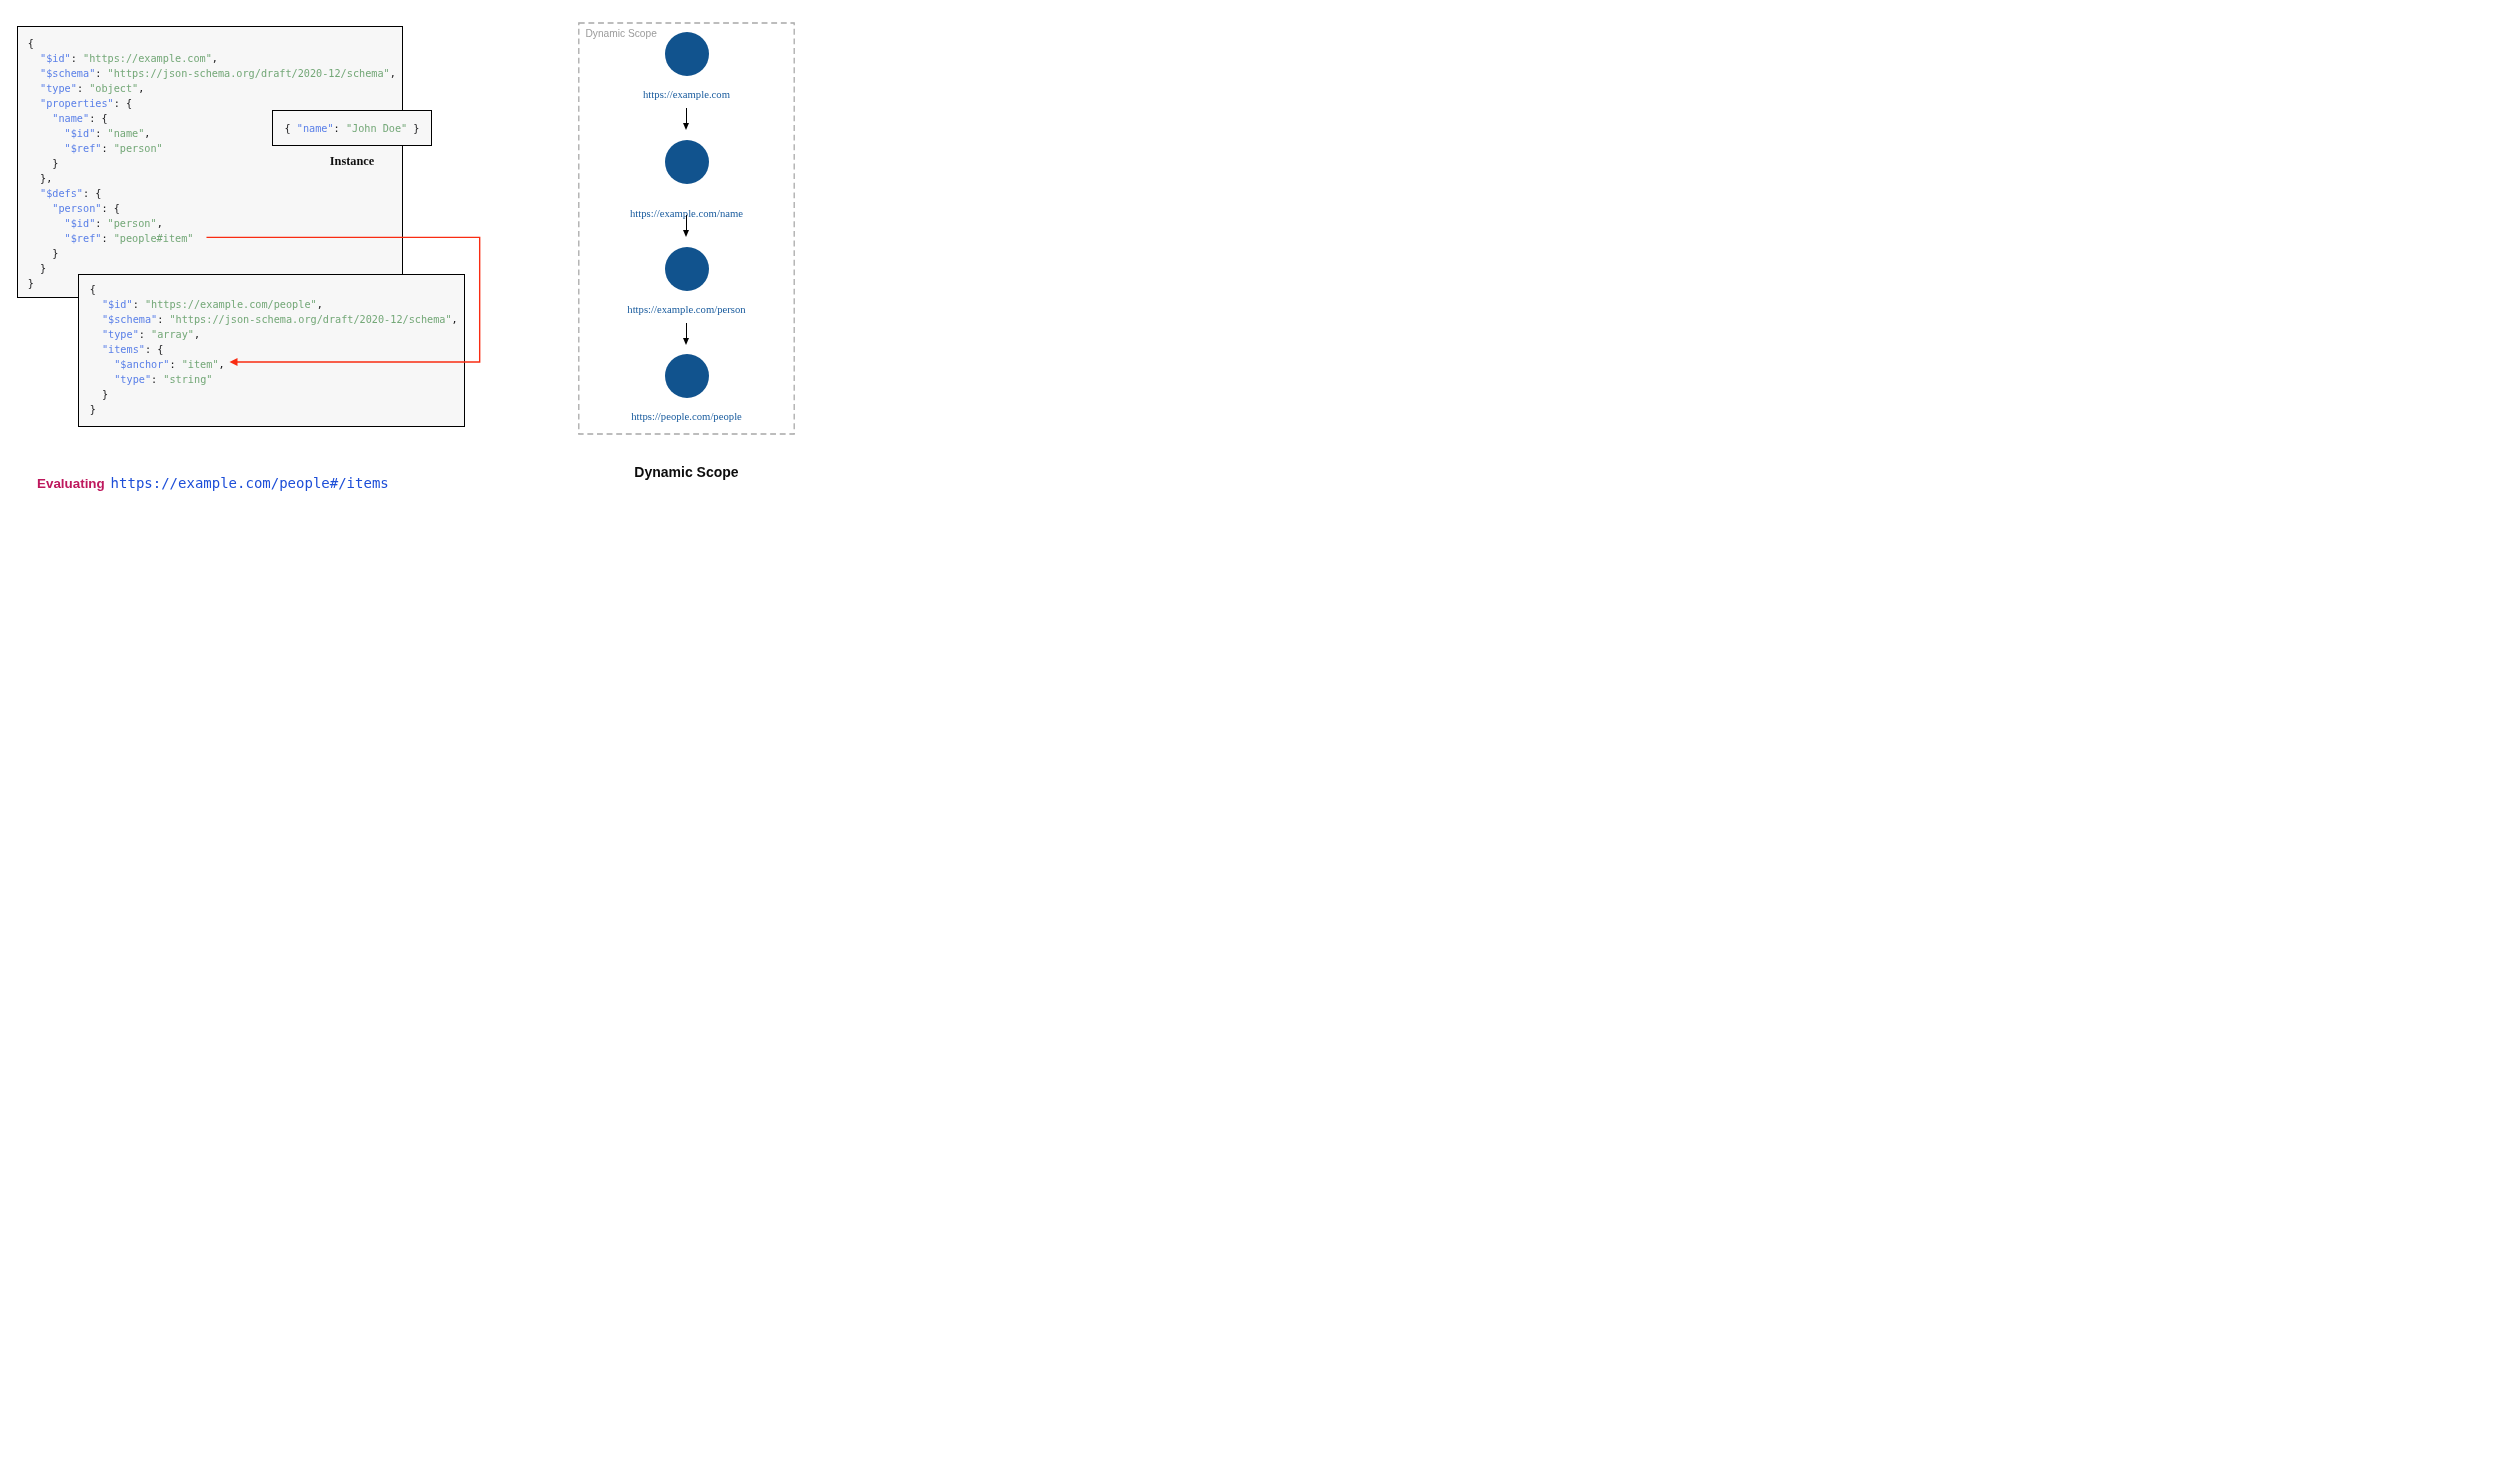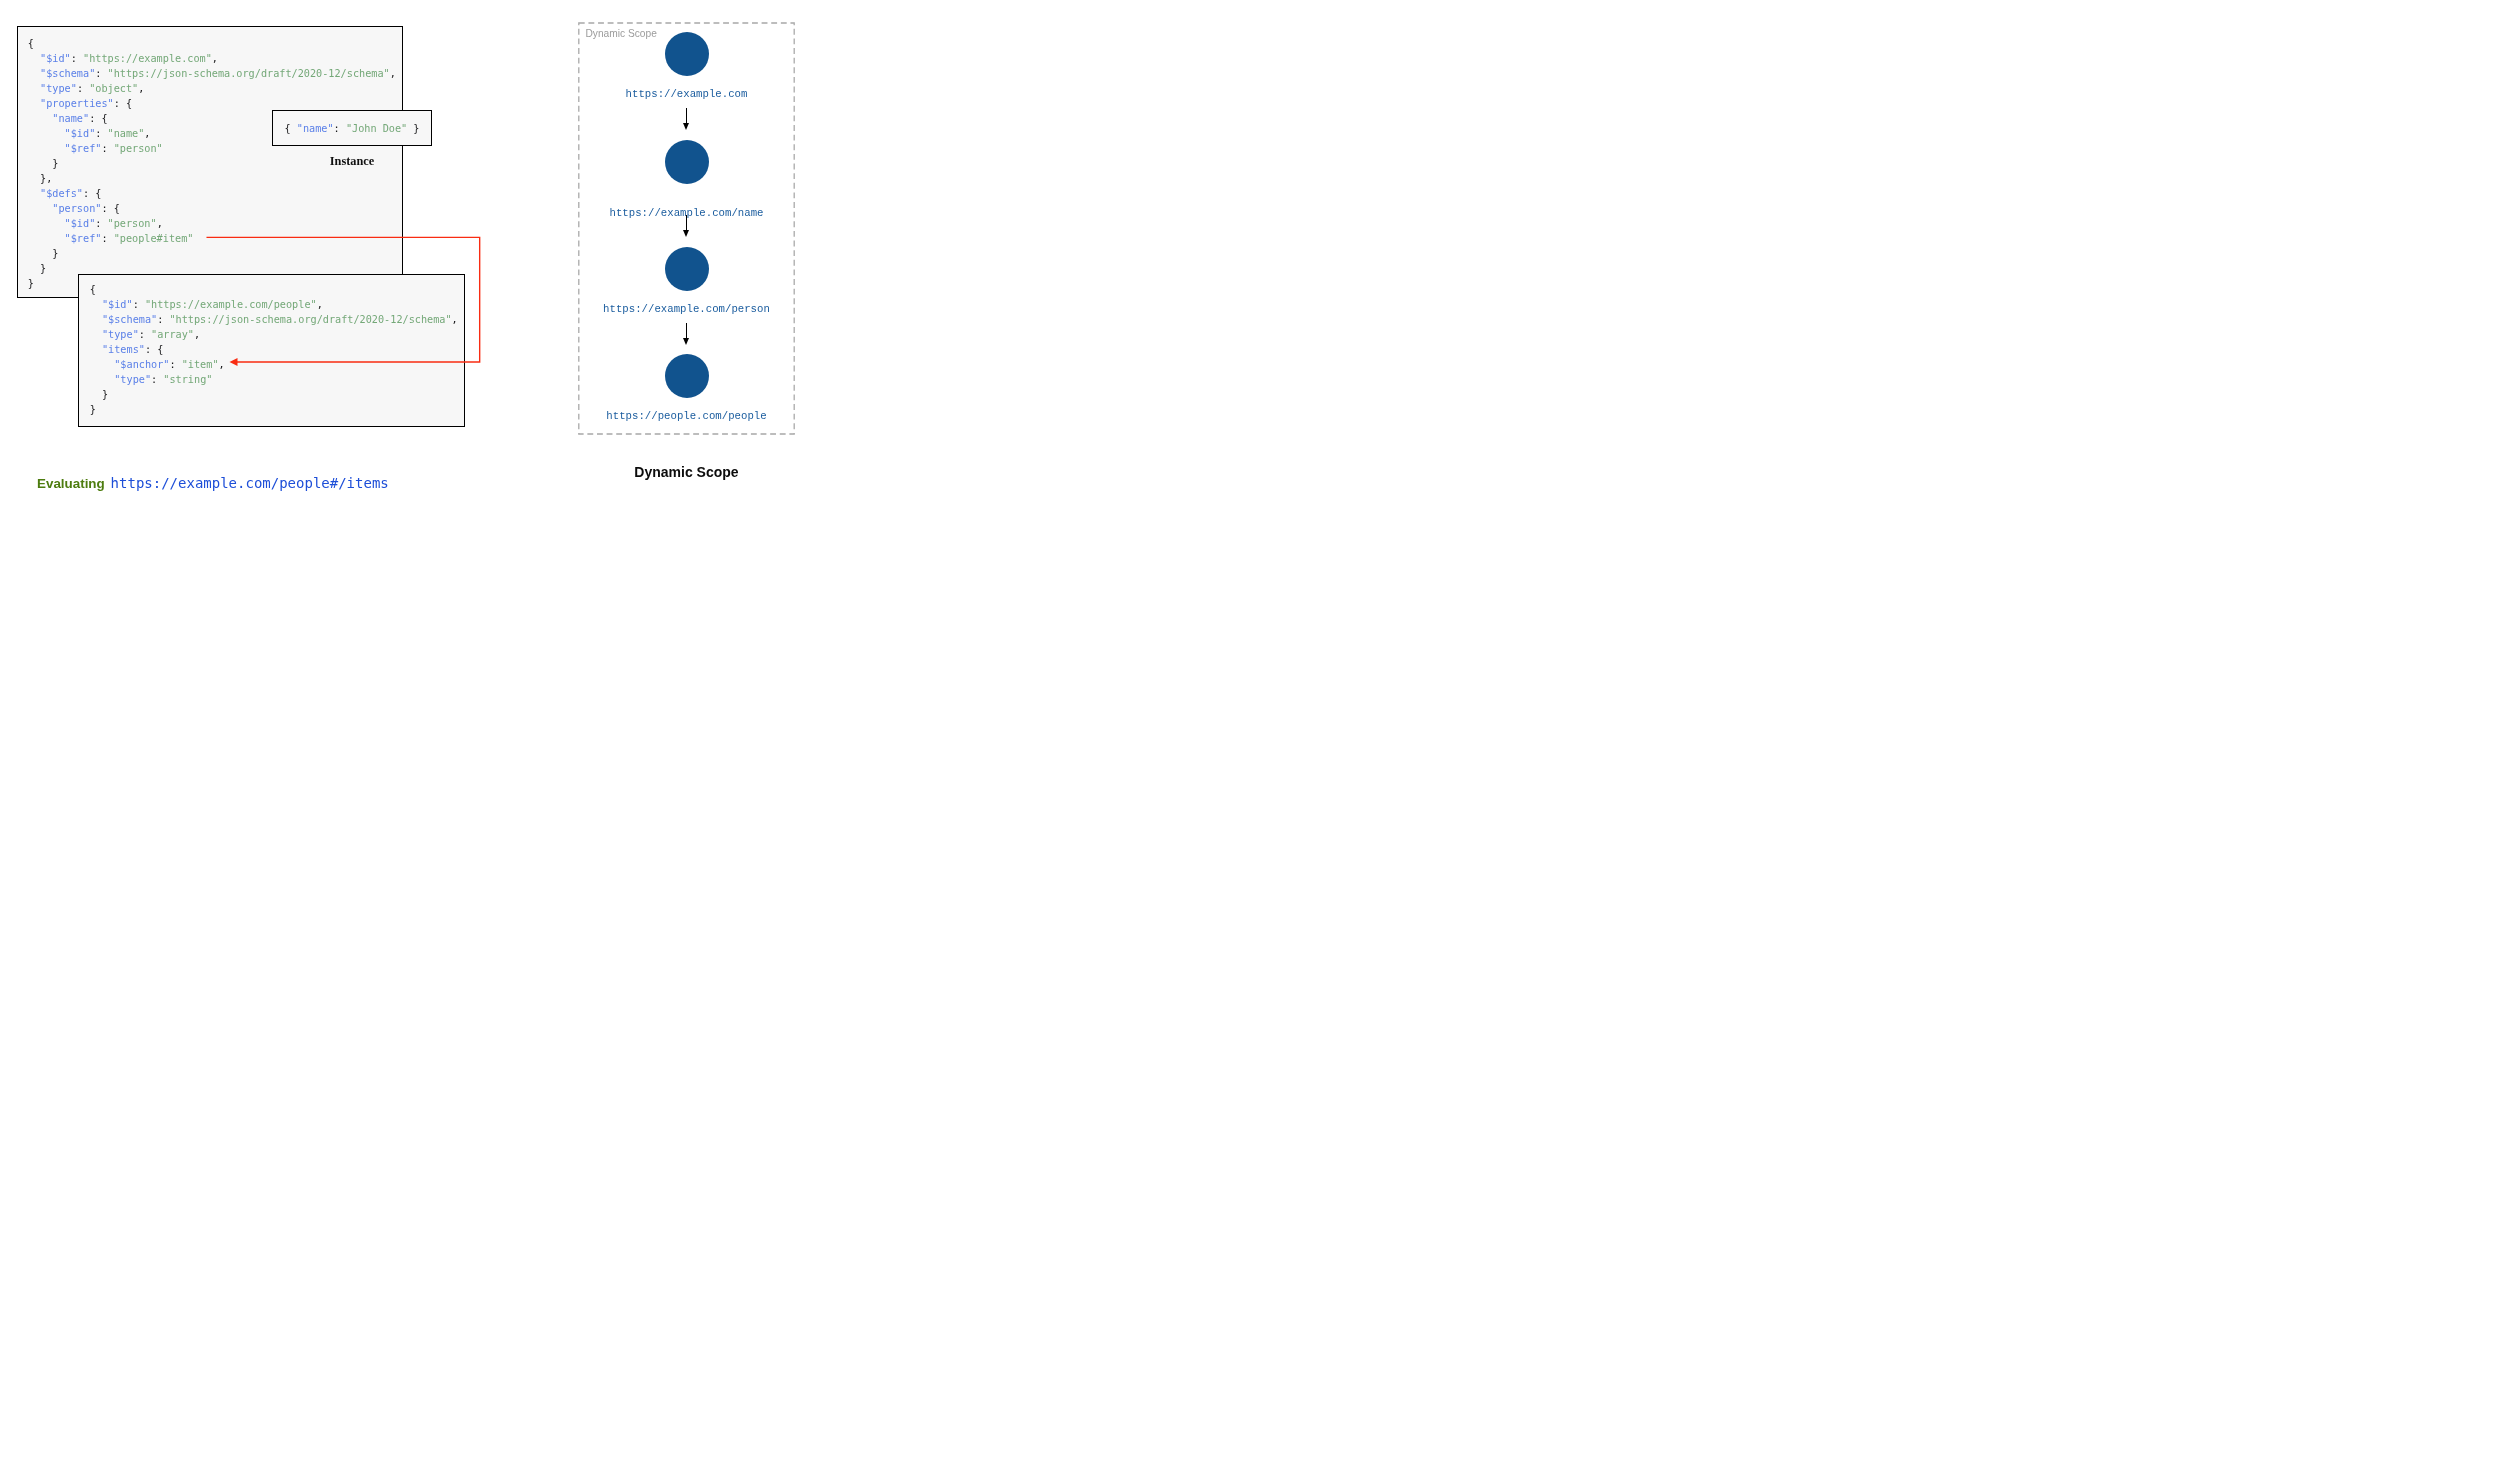--- a/index.html
+++ b/index.html
@@ -59,41 +59,41 @@
     font-family:"Liberation Sans", sans-serif;
     font-size:10.2px; color:var(--panel-title);
   }
   .scope-circle{
     position:absolute; left:87px; width:44px; height:44px;
     border-radius:50%; background:var(--node);
   }
   .scope-label{
     position:absolute; left:0; width:100%; height:14px;
     text-align:center;
-    font-family:Liberation Mono, monospace;
+    font-family:Liberation Serif, serif;
     font-size:10.7px; line-height:14px; color:var(--node-label);
   }
   .scope-arrow{position:absolute; left:105px; width:7.5px; height:22.4px;}
   .scope-arrow::before{
     content:""; position:absolute; left:3.1px; top:0; width:1.4px; height:15px;
     background:#000;
   }
   .scope-arrow::after{
     content:""; position:absolute; left:0; top:15px; width:0; height:0;
     border-left:3.7px solid transparent; border-right:3.7px solid transparent;
     border-top:7.5px solid #000;
   }
   
   #caption-left{
     position:absolute; left:37px; top:463px;
     display:flex; align-items:baseline; gap:5.9px; z-index:1;
   }
   #caption-left .cap-bold{
     font-family:"Liberation Sans", sans-serif;
-    font-weight:bold; font-size:13.4px; color:#4d7c0f;
+    font-weight:bold; font-size:13.4px; color:#be185d;
   }
   #caption-left .cap-code{
     font-family:"DejaVu Sans Mono", monospace;
     font-size:14px; color:#1d4ed8;margin-top:12px;
   }
   #caption-right{
     position:absolute; left:578px; top:464px; width:217px;
     text-align:center;
     font-family:"Liberation Sans", sans-serif;
     font-weight:bold; font-size:14px; color:#0c0c0c; z-index:1;

